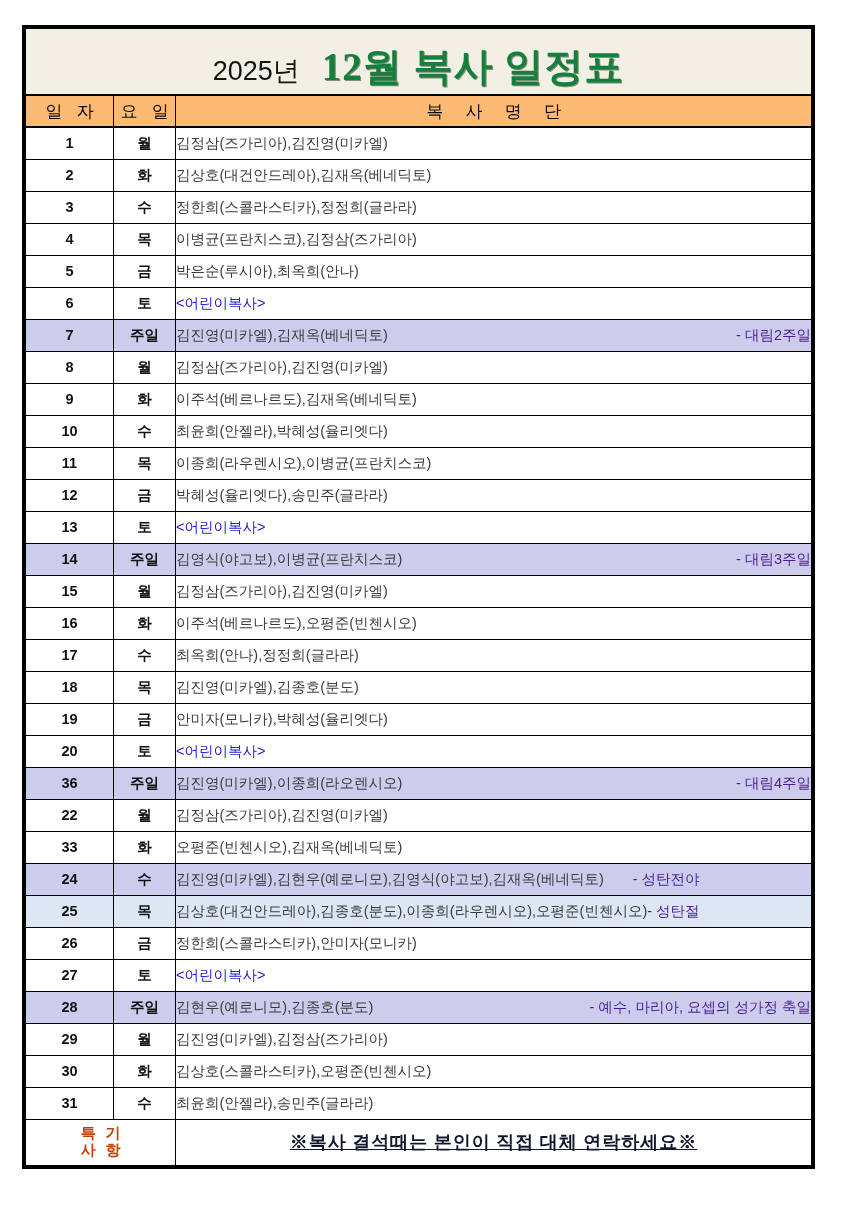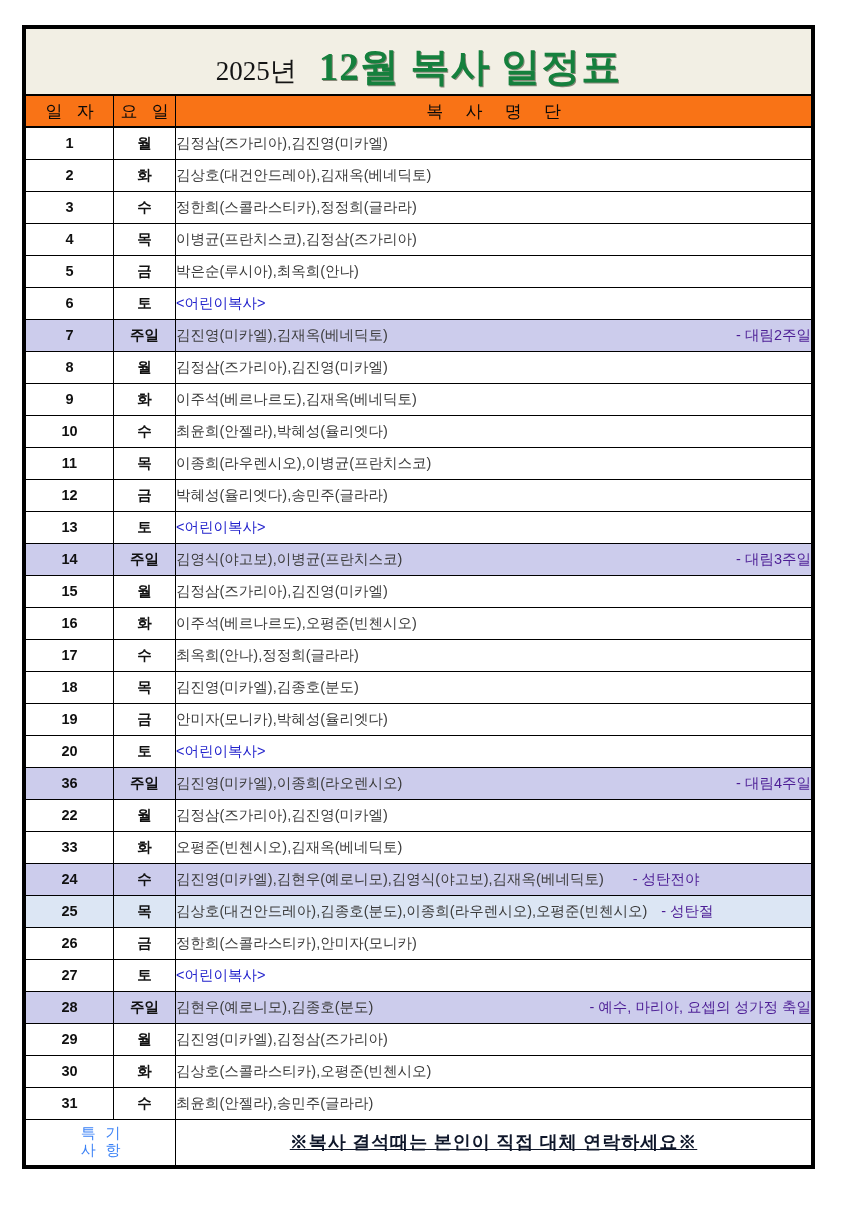--- a/index.html
+++ b/index.html
@@ -48,21 +48,21 @@
     border-bottom: 2px solid #000 !important;
   }
   .title-wrap {
     display: flex;
     align-items: baseline;
     justify-content: center;
     gap: 22px;
     white-space: nowrap;
   }
   .title-year {
-    font-family: Liberation Serif, serif;
+    font-family: Liberation Sans, sans-serif;
     font-size: 27px;
     font-weight: 400;
     color: #141414;
     letter-spacing: 0px;
     margin-top: 24px;
   }
   .title-main {
     font-family: "Liberation Serif", serif;
     font-size: 39px;
     font-weight: 700;
@@ -74,21 +74,21 @@
   
   .hdr td {
     height: 32px;
     text-align: center;
     font-family: "Liberation Serif", serif;
     font-size: 17px;
     font-weight: 400;
     color: #0a0a0a;
     letter-spacing: 5px;
     text-indent: 5px;
-    background: #f97316;
+    background: #fdba74;
     border-bottom: 2px solid #000 !important;
   }
   .hdr .h-names { letter-spacing: 9px; text-indent: 9px; }
 
   
   tr.drow td { height: 32px; }
   td.c-date {
     width: 88px;
     text-align: center;
     font-size: 14.5px;
@@ -117,36 +117,36 @@
     align-items: center;
     width: 100%;
   }
   .nm { flex: 0 0 auto; }
   .spacer-grow { flex: 1 1 auto; }
   .ann {
     flex: 0 0 auto;
     color: #4c1d95;
   }
   .ann.inline { padding-left: 29px; }
-  .ann.inline2 { padding-left: 14px; }
+  .ann.inline2 { }
 
   
   tr.sun td { background: #ccccec; }
   tr.eve td { background: #ccccec; margin-top: 30px; }
   tr.xmas td { background: #dce6f4; }
   .kids { color: #2222cc; }
 
   
   tr.foot td { height: 46px; }
   td.foot-label {
     text-align: center;
     font-family: "Liberation Serif", serif;
     font-size: 15px;
-    font-weight: 400;
-    color: #3b82f6;
+    font-weight: 700;
+    color: #c2410c;
     line-height: 1.15;
     letter-spacing: 3px;
     text-indent: 3px;
     padding: 0 2px;
   }
   td.foot-note {
     text-align: center;
     font-family: "Liberation Serif", serif;
     font-size: 18px;
     font-weight: 700;

